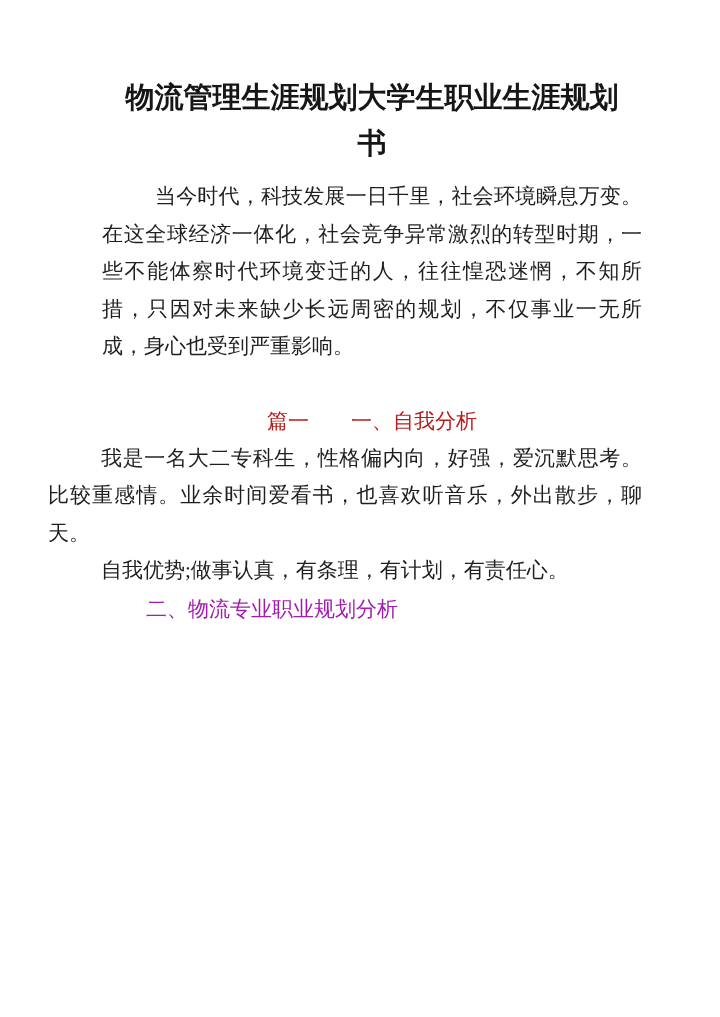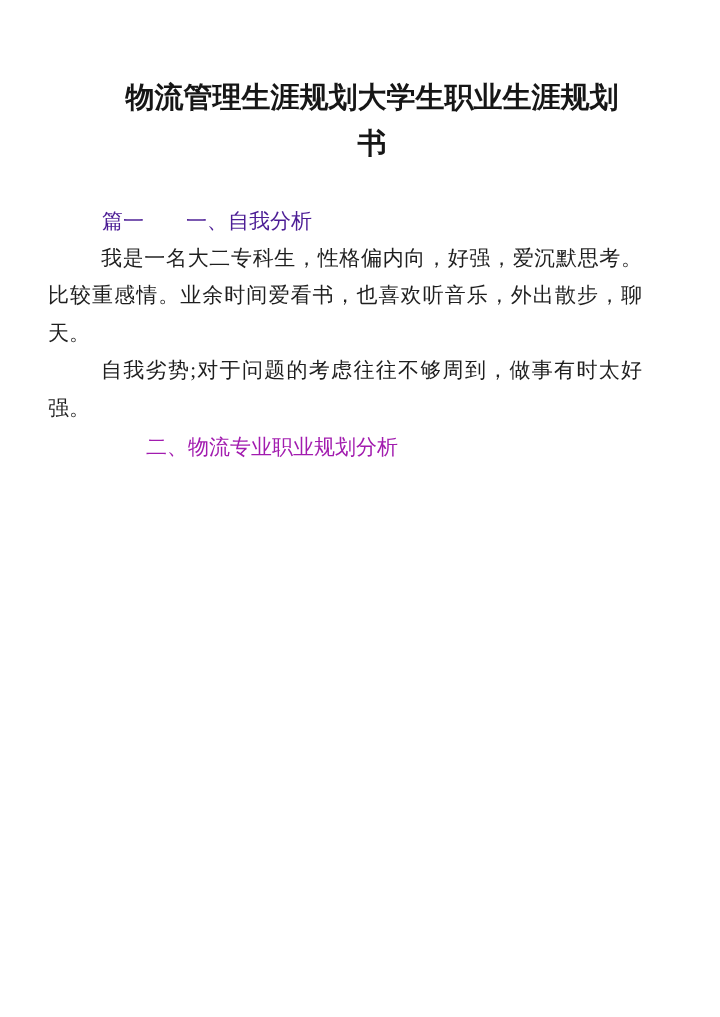--- a/index.html
+++ b/index.html
@@ -39,40 +39,41 @@
     margin-top: 12px;
     text-indent: 53px;
   }
   .indent {
     text-indent: 53px;
     margin-left: 36px;
   }
   .heading-pian {
     margin-top: 36px;
     text-indent: 0;
-    text-align: left;
+    text-align: center;
     font-family: "Liberation Sans", "DejaVu Sans", sans-serif;
-    color: #4c1d95;
+    color: #b91c1c;
   }
   .heading-two {
     text-indent: 44px;
     text-align: left;
     font-family: "Liberation Sans", "DejaVu Sans", sans-serif;
     color: #a21caf;
   }
 </style>
 </head>
 <body>
 
 <div class="page">
   <h1 class="doc-title">物流管理生涯规划大学生职业生涯规划书</h1>
 
+  <p class="body intro">当今时代，科技发展一日千里，社会环境瞬息万变。在这全球经济一体化，社会竞争异常激烈的转型时期，一些不能体察时代环境变迁的人，往往惶恐迷惘，不知所措，只因对未来缺少长远周密的规划，不仅事业一无所成，身心也受到严重影响。</p>
 
   <p class="body heading-pian">篇一　　一、自我分析</p>
 
   <p class="body indent">我是一名大二专科生，性格偏内向，好强，爱沉默思考。比较重感情。业余时间爱看书，也喜欢听音乐，外出散步，聊天。</p>
 
+  <p class="body indent">自我优势;做事认真，有条理，有计划，有责任心。</p>
 
-  <p class="body indent">自我劣势;对于问题的考虑往往不够周到，做事有时太好强。</p>
 
   <p class="body heading-two">二、物流专业职业规划分析</p>
 
 </div>
 
 </body></html>

